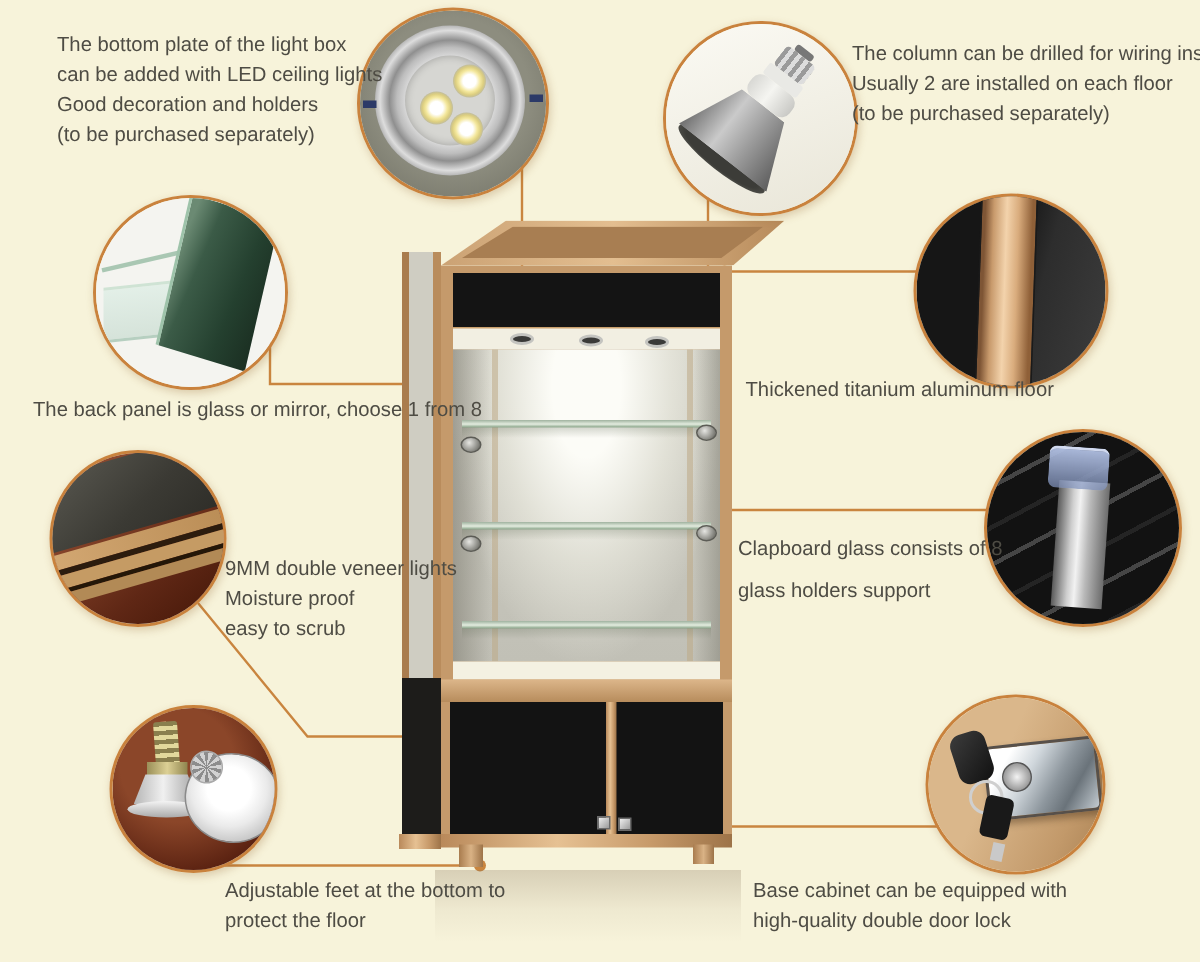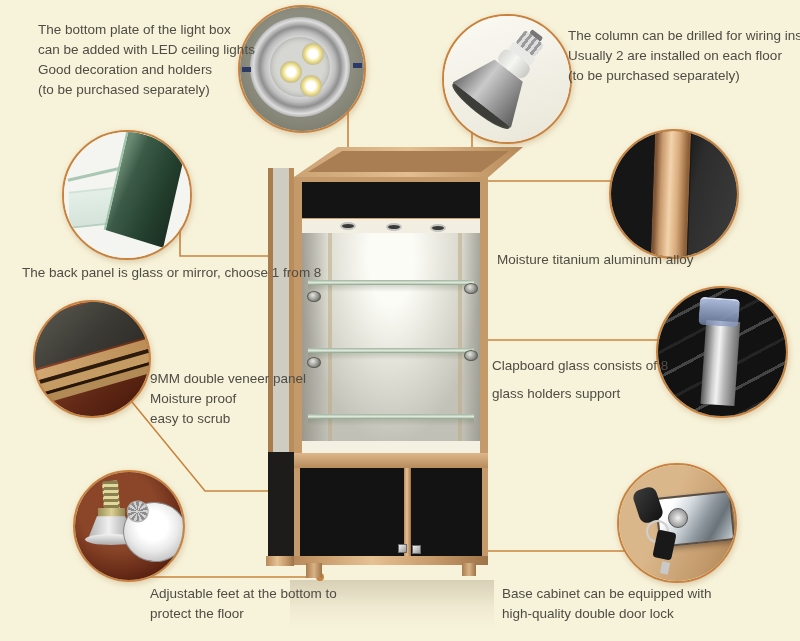--- a/index.html
+++ b/index.html
@@ -285,22 +285,22 @@
 </div>
 
 <div class="callout" style="left:38px;top:20px;width:235px">The bottom plate of the light box
 can be added with LED ceiling lights
 Good decoration and holders
 (to be purchased separately)</div>
 <div class="callout" style="left:568px;top:26px;width:300px">The column can be drilled for wiring installation
 Usually 2 are installed on each floor
 (to be purchased separately)</div>
 <div class="callout" style="left:22px;top:263px;width:300px">The back panel is glass or mirror, choose 1 from 8</div>
-<div class="callout" style="left:497px;top:250px;width:260px">Moisture titanium aluminum alloy</div>
-<div class="callout" style="left:150px;top:369px;width:200px">9MM double veneer panel
+<div class="callout" style="left:497px;top:250px;width:260px">Thickened titanium aluminum floor</div>
+<div class="callout" style="left:150px;top:369px;width:200px">9MM double veneer lights
 Moisture proof
 easy to scrub</div>
 <div class="callout wide-gap" style="left:492px;top:352px;width:220px">Clapboard glass consists of 8
 glass holders support</div>
 <div class="callout" style="left:150px;top:584px;width:230px">Adjustable feet at the bottom to
 protect the floor</div>
 <div class="callout" style="left:502px;top:584px;width:250px">Base cabinet can be equipped with
 high-quality double door lock</div>
 
 </body></html>

